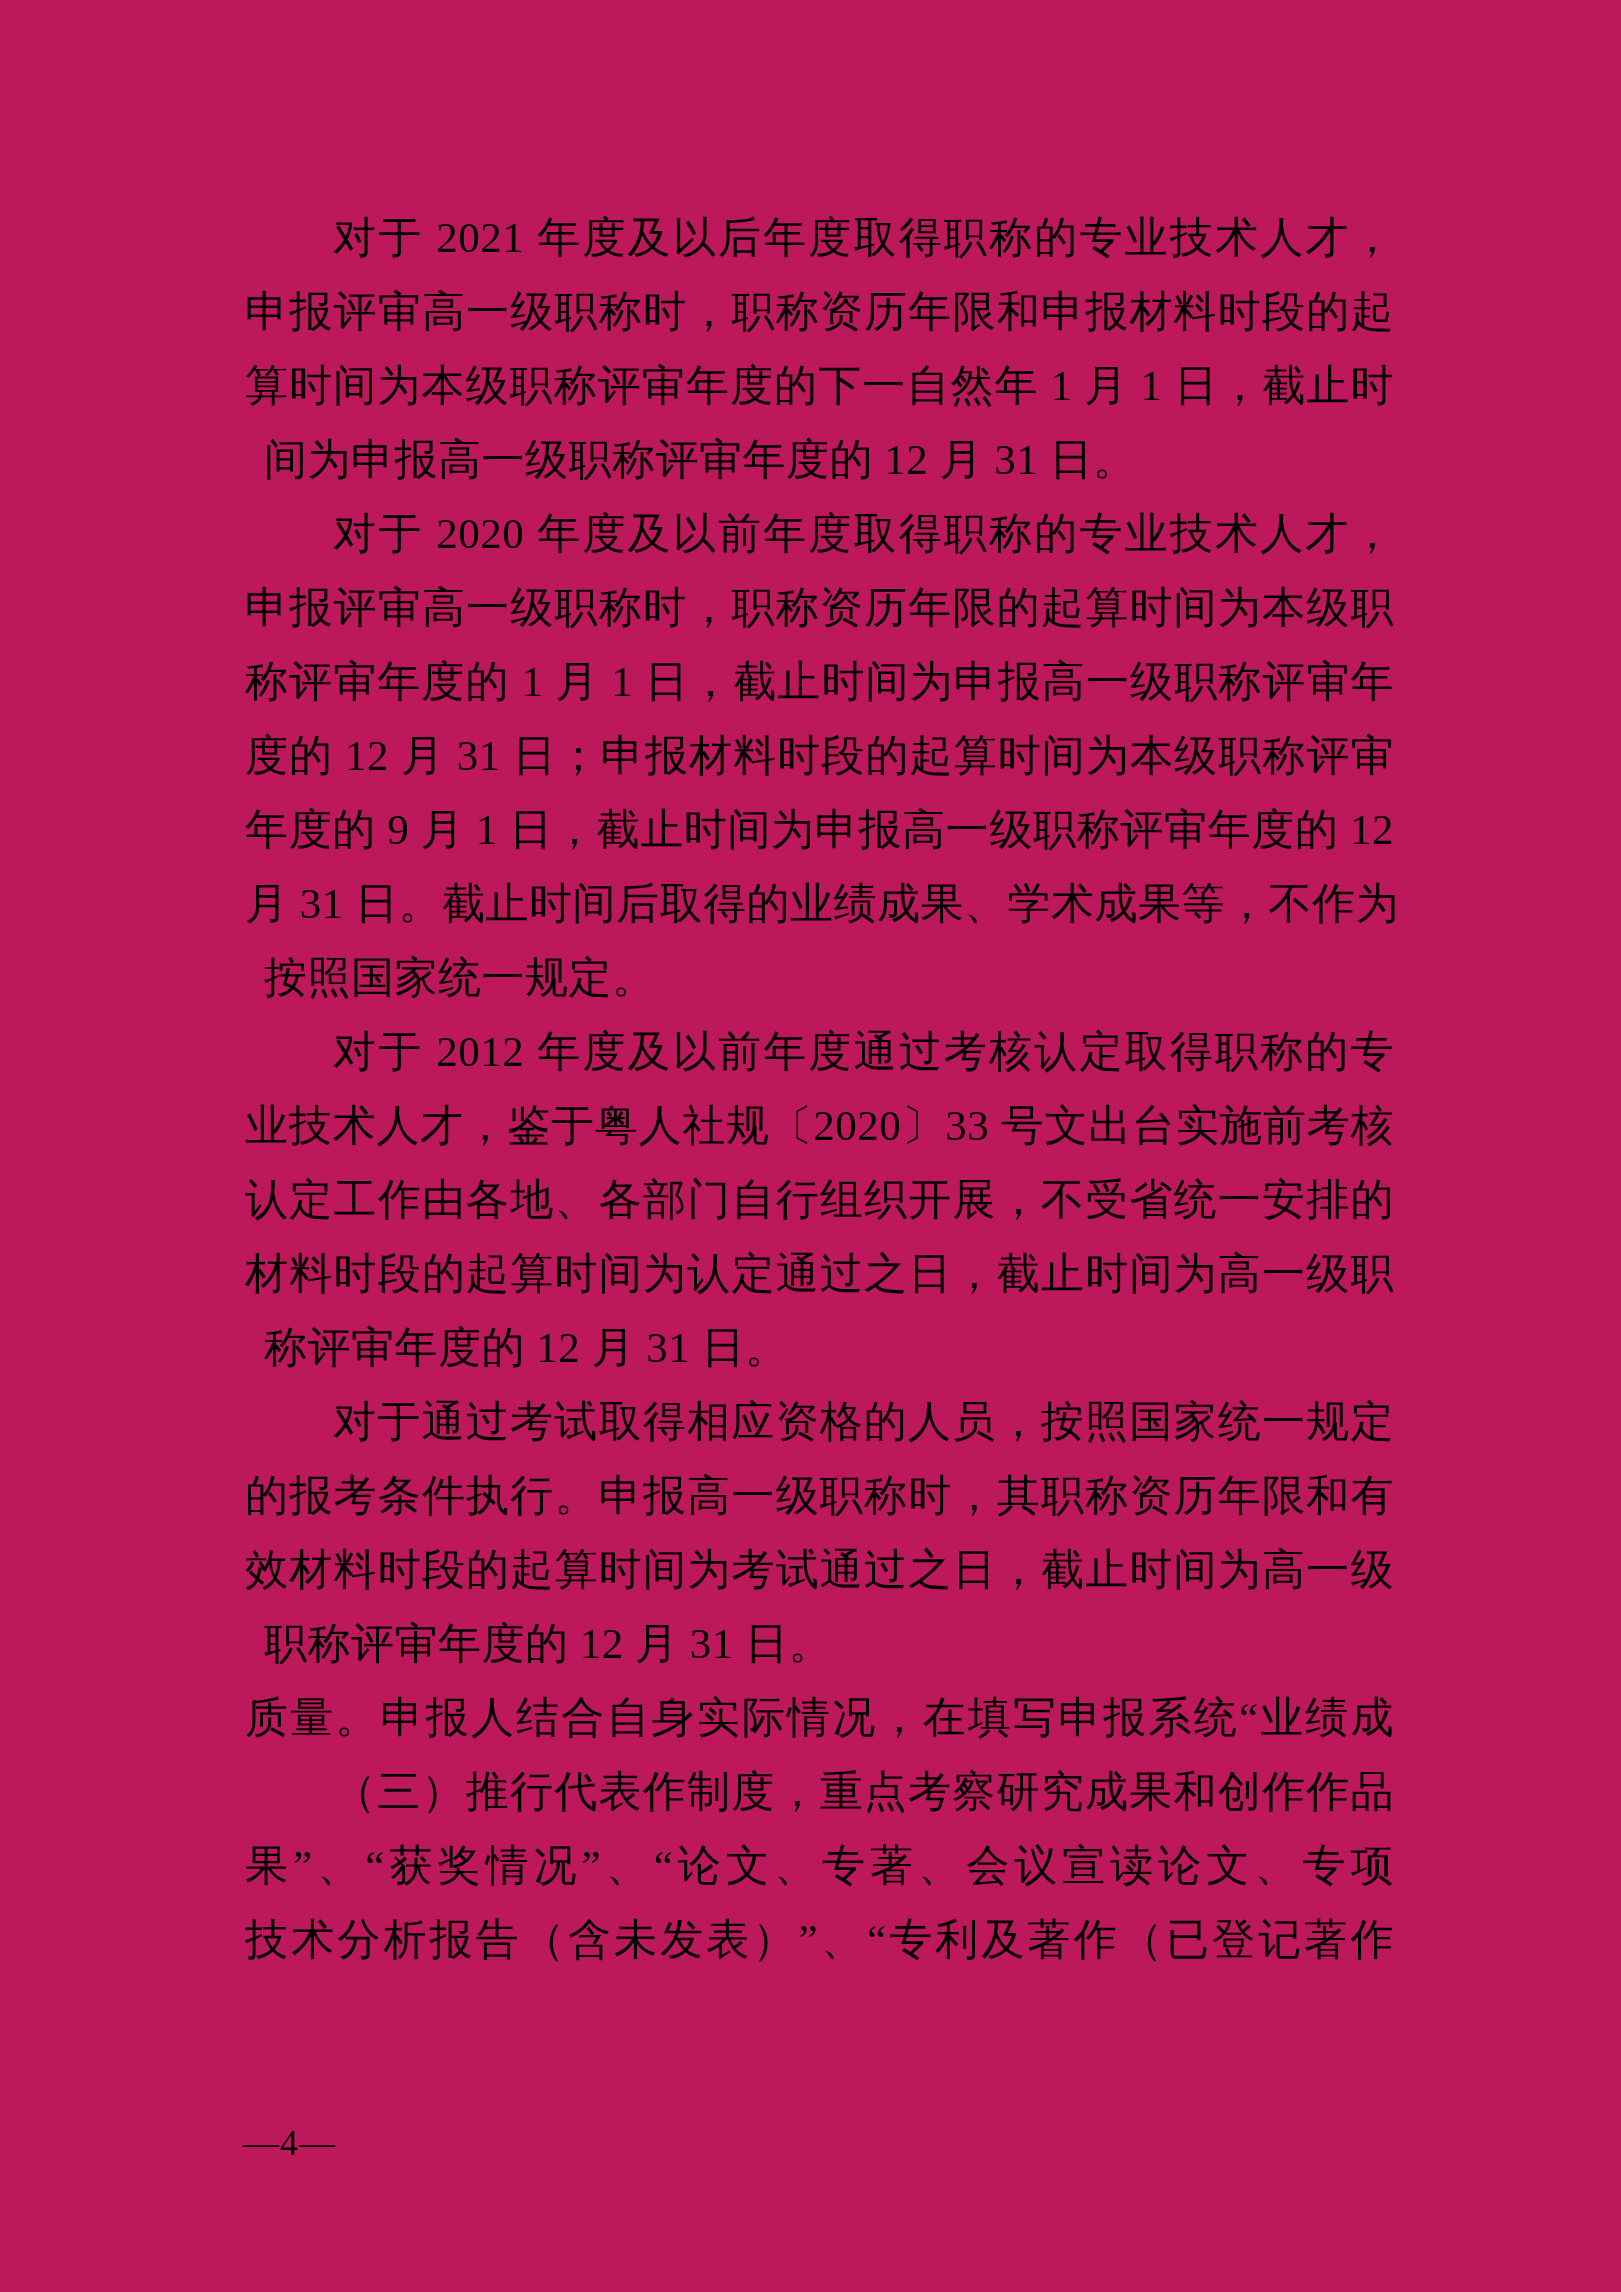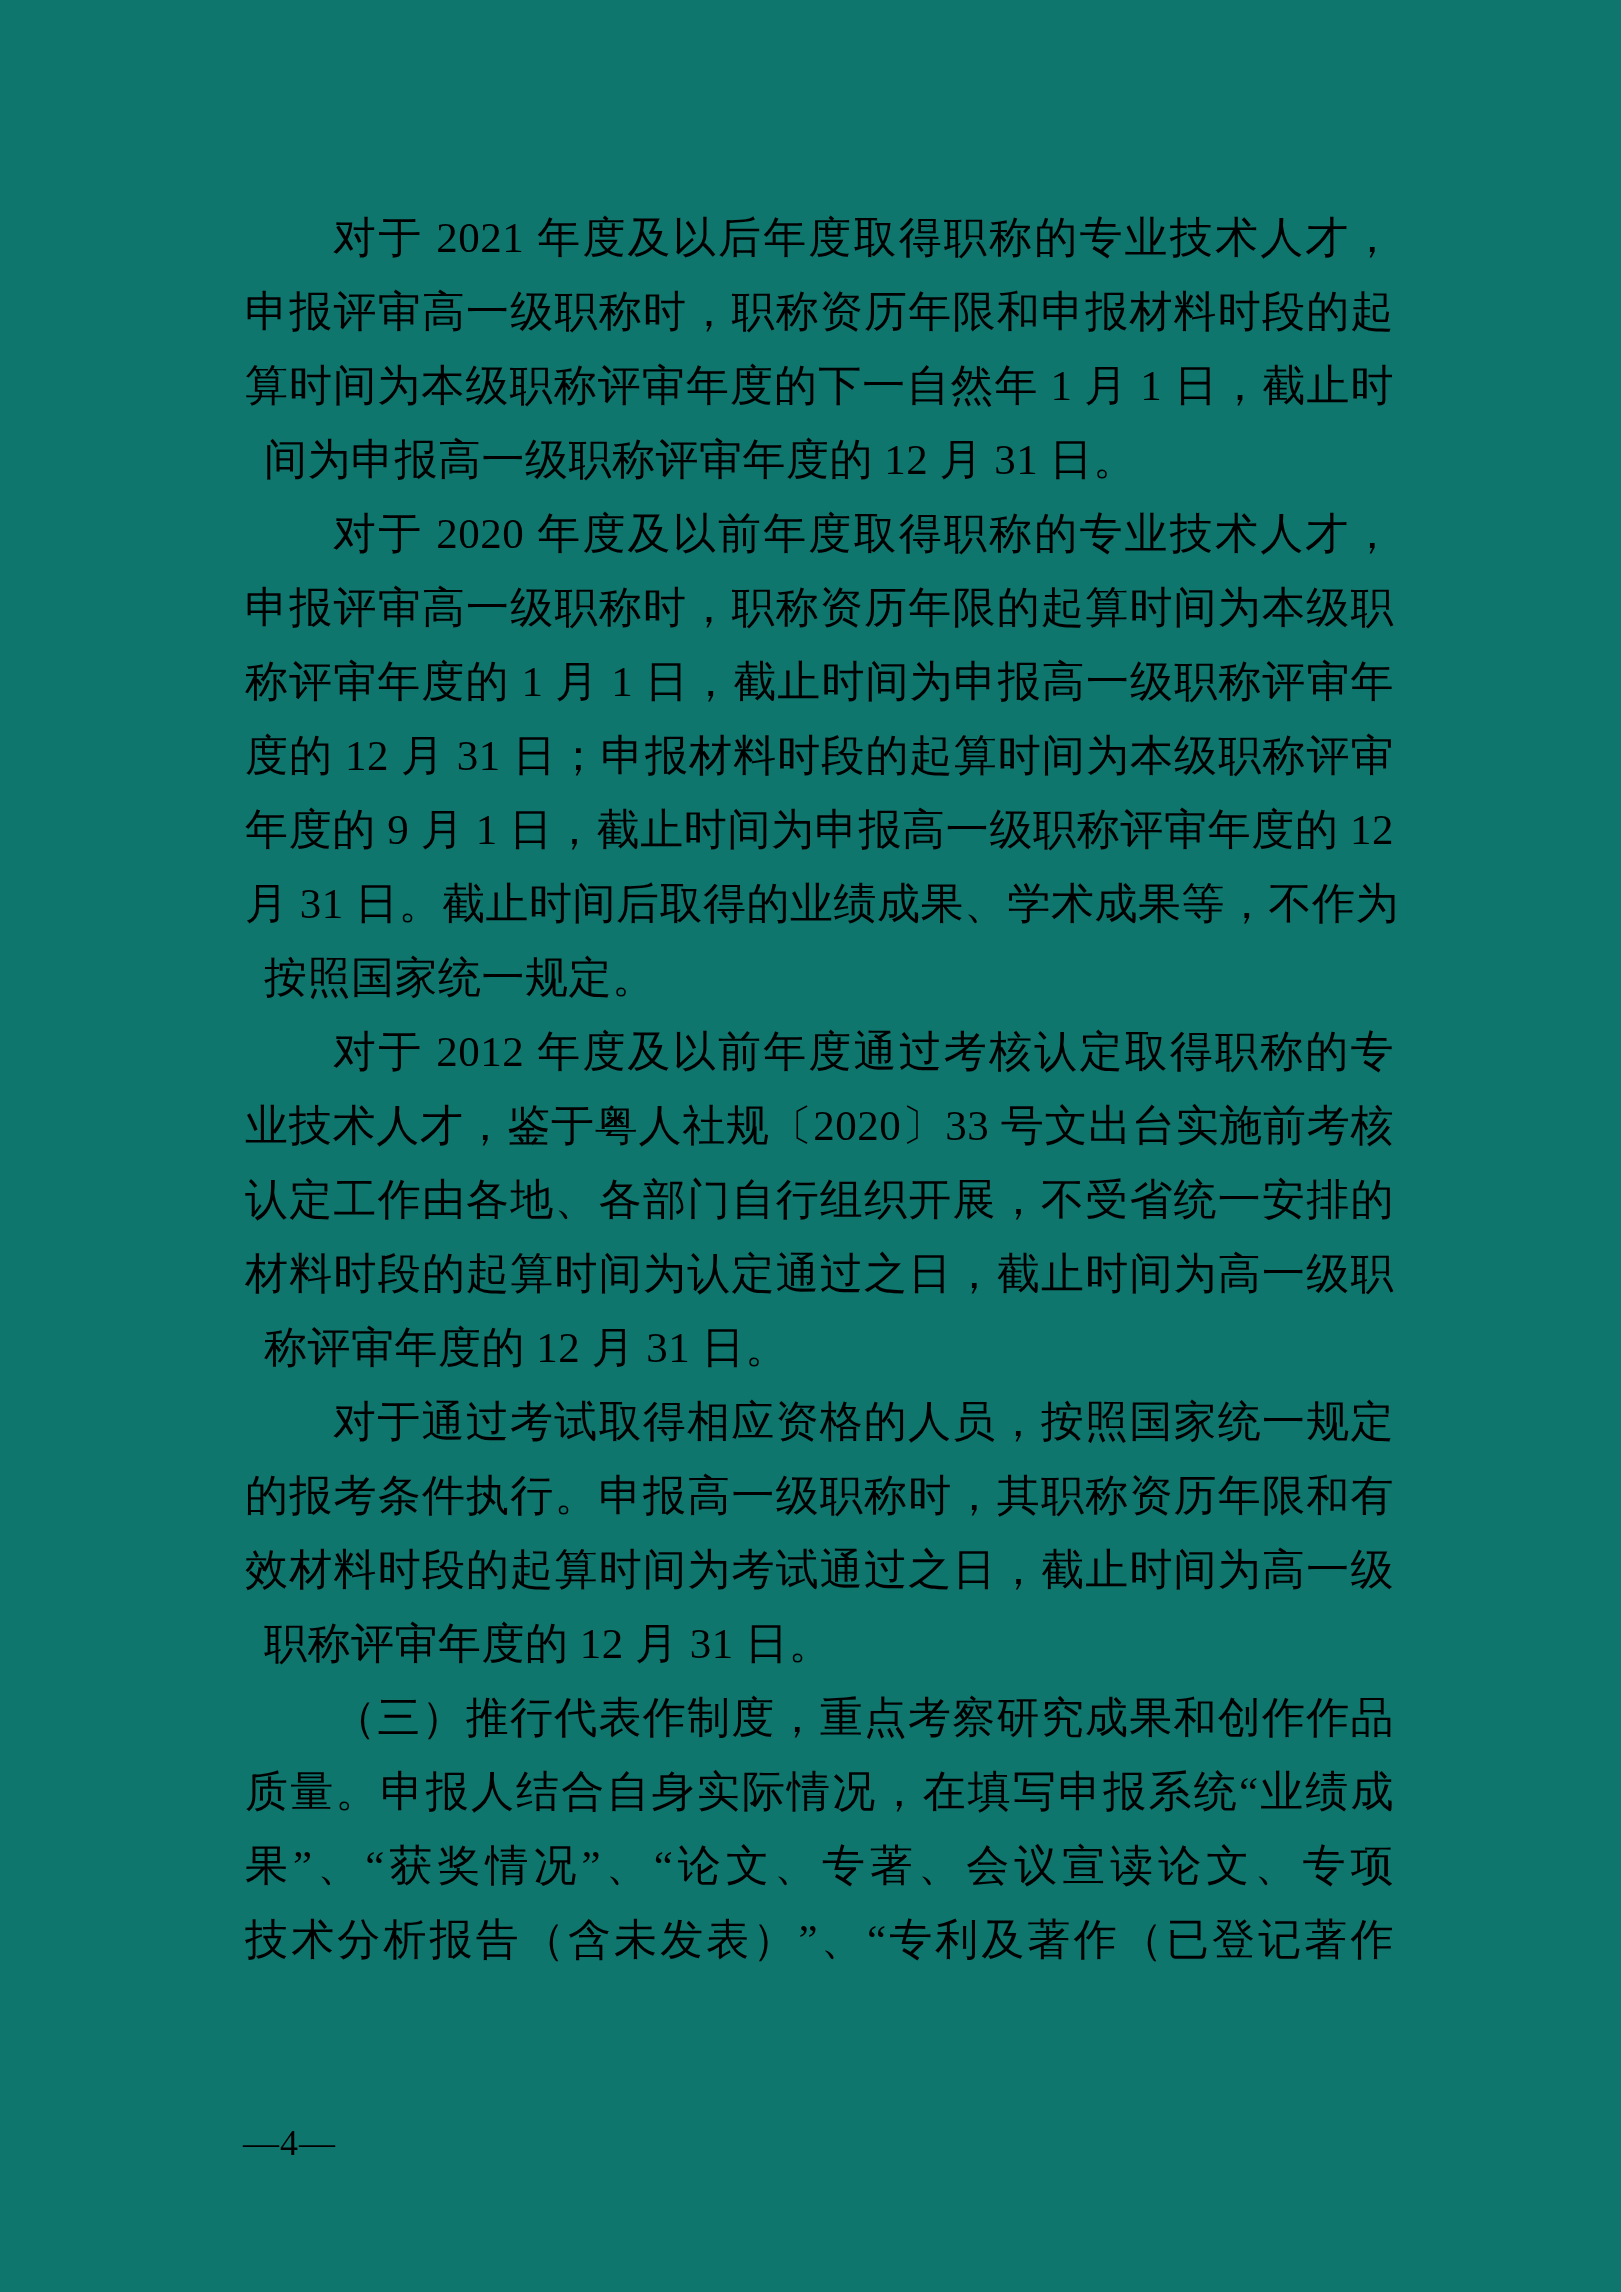--- a/index.html
+++ b/index.html
@@ -4,21 +4,21 @@
 <style>
   html, body {
     margin: 0;
     padding: 0;
     background: #888;
   }
   .page {
     position: relative;
     width: 1621px;
     height: 2293px;
-    background: #0f766e;
+    background: #be185d;
     overflow: hidden;
     font-family: "Liberation Serif", "DejaVu Serif", serif;
     color: #000000;
   }
   .doc-body {
     position: absolute;
     left: 245px;
     top: 201px;
     width: 1149px;
   }
@@ -65,20 +65,20 @@
     <div class="ln plast">按照国家统一规定。</div>
     <div class="ln indent">对于 2012 年度及以前年度通过考核认定取得职称的专</div>
     <div class="ln">业技术人才，鉴于粤人社规〔2020〕33 号文出台实施前考核</div>
     <div class="ln">认定工作由各地、各部门自行组织开展，不受省统一安排的</div>
     <div class="ln">材料时段的起算时间为认定通过之日，截止时间为高一级职</div>
     <div class="ln plast">称评审年度的 12 月 31 日。</div>
     <div class="ln indent">对于通过考试取得相应资格的人员，按照国家统一规定</div>
     <div class="ln">的报考条件执行。申报高一级职称时，其职称资历年限和有</div>
     <div class="ln">效材料时段的起算时间为考试通过之日，截止时间为高一级</div>
     <div class="ln plast">职称评审年度的 12 月 31 日。</div>
+    <div class="ln">质量。申报人结合自身实际情况，在填写申报系统“业绩成</div>
     <div class="ln indent">（三）推行代表作制度，重点考察研究成果和创作作品</div>
-    <div class="ln">质量。申报人结合自身实际情况，在填写申报系统“业绩成</div>
     <div class="ln">果”、“获奖情况”、“论文、专著、会议宣读论文、专项</div>
     <div class="ln">技术分析报告（含未发表）”、“专利及著作（已登记著作</div>
   </div>
   <div class="page-number">—4—</div>
 </div>
 
 
 </body></html>

